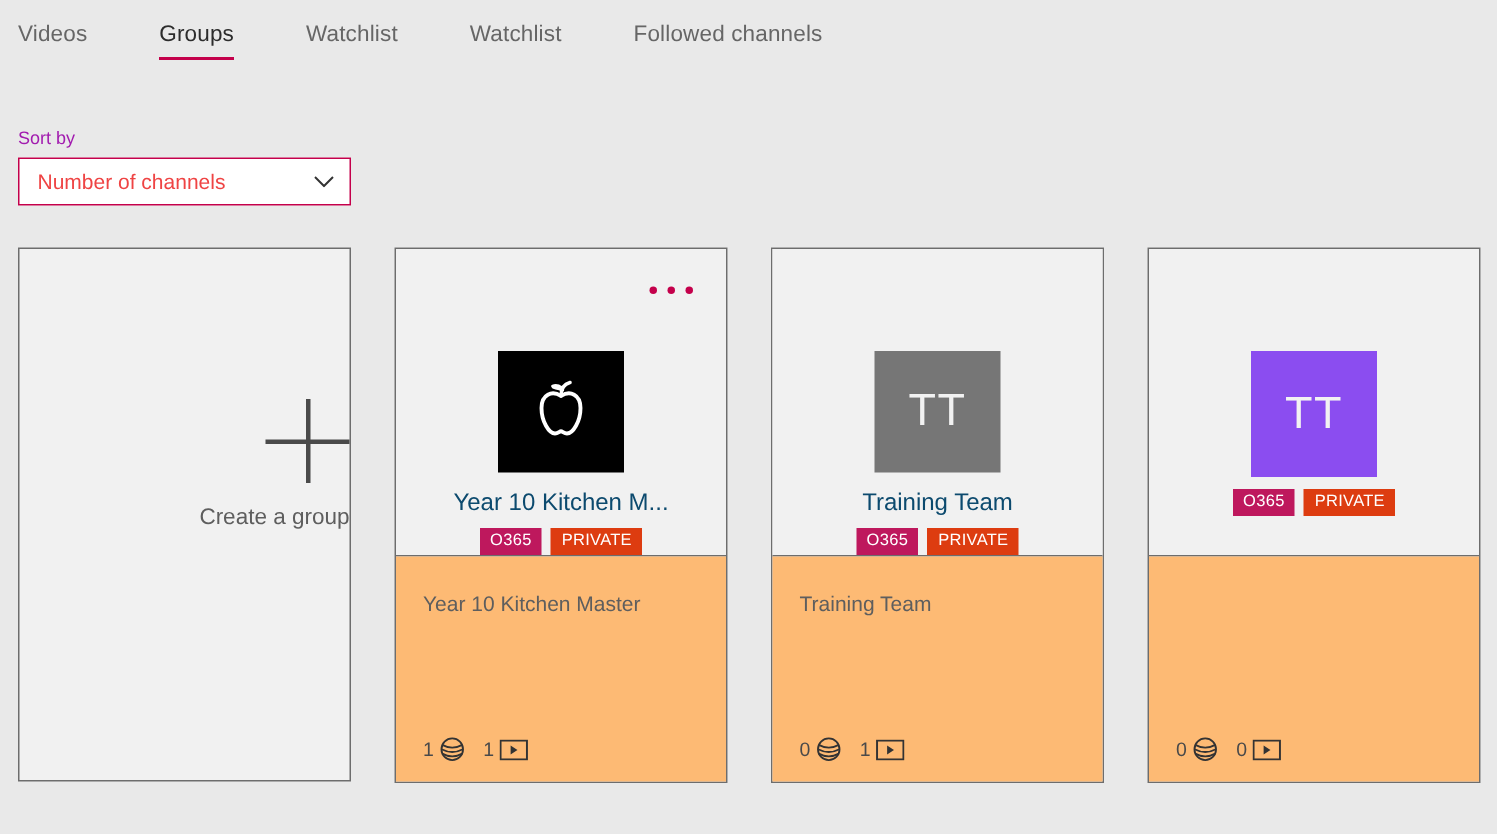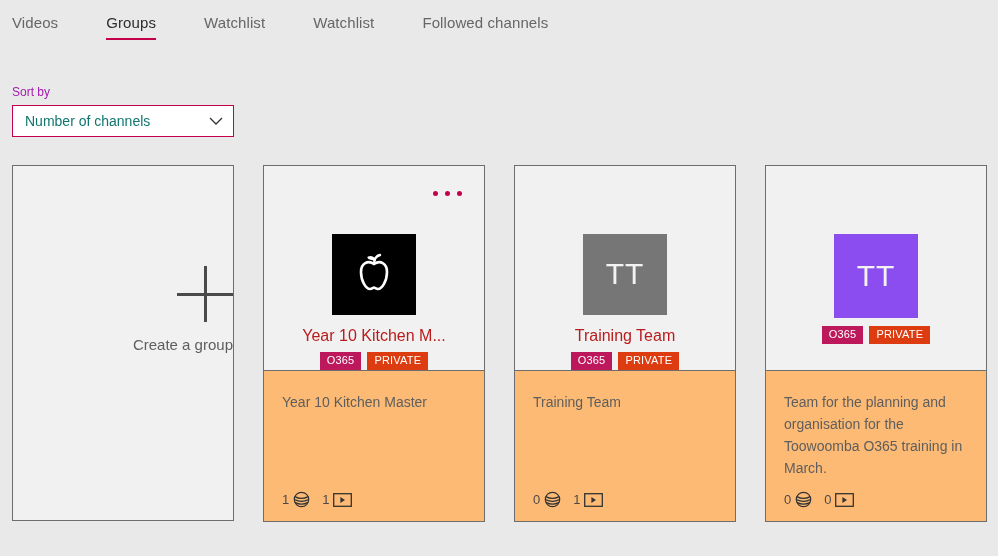--- a/index.html
+++ b/index.html
@@ -63,21 +63,21 @@
     border: 1px solid #c4004b;
     background: #ffffff;
     display: flex;
     align-items: center;
     justify-content: space-between;
     padding: 0 10px 0 12px;
     cursor: pointer;
   }
   .sort-value {
     font-size: 14px;
-    color: #0f766e;
+    color: #ef4444;
   }
   .chev {
     width: 14px;
     height: 8px;
     display: block;
   }
   .chev svg { display: block; }
 
   
   .cards {
@@ -168,21 +168,21 @@
   }
   .avatar-initials {
     font-size: 30px;
     color: #f2f2f2;
     letter-spacing: 1px;
     font-weight: 400;
   }
   .group-name {
     margin-top: 12px;
     font-size: 16px;
-    color: #b91c1c;
+    color: #0c4a6e;
     max-width: 200px;
     text-align: center;
     white-space: nowrap;
     overflow: hidden;
     text-overflow: ellipsis;
   }
   .badges {
     margin-top: 8px;
     display: flex;
     gap: 6px;
@@ -337,21 +337,20 @@
     <div class="card-top">
       <div class="avatar" style="background:#8b4df0">
         <span class="avatar-initials">TT</span>
       </div>
       <div class="badges">
         <span class="badge badge-o365">O365</span>
         <span class="badge badge-private">PRIVATE</span>
       </div>
     </div>
     <div class="card-bottom">
-      <div class="card-desc">Team for the planning and organisation for the Toowoomba O365 training in March.</div>
       <div class="stats">
         <span class="stat">
           <span>0</span>
           <svg width="17" height="17" viewBox="0 0 17 17">
             <circle cx="8.5" cy="8.5" r="7.2" fill="none" stroke="#333" stroke-width="1.2"></circle>
             <path d="M1.8 5.6 Q8.5 9.2 15.2 5.6" fill="none" stroke="#333" stroke-width="1.2"></path>
             <path d="M1.4 8.5 Q8.5 12.2 15.6 8.5" fill="none" stroke="#333" stroke-width="1.2"></path>
             <path d="M1.8 11.4 Q8.5 15 15.2 11.4" fill="none" stroke="#333" stroke-width="1.2"></path>
           </svg>
         </span>

